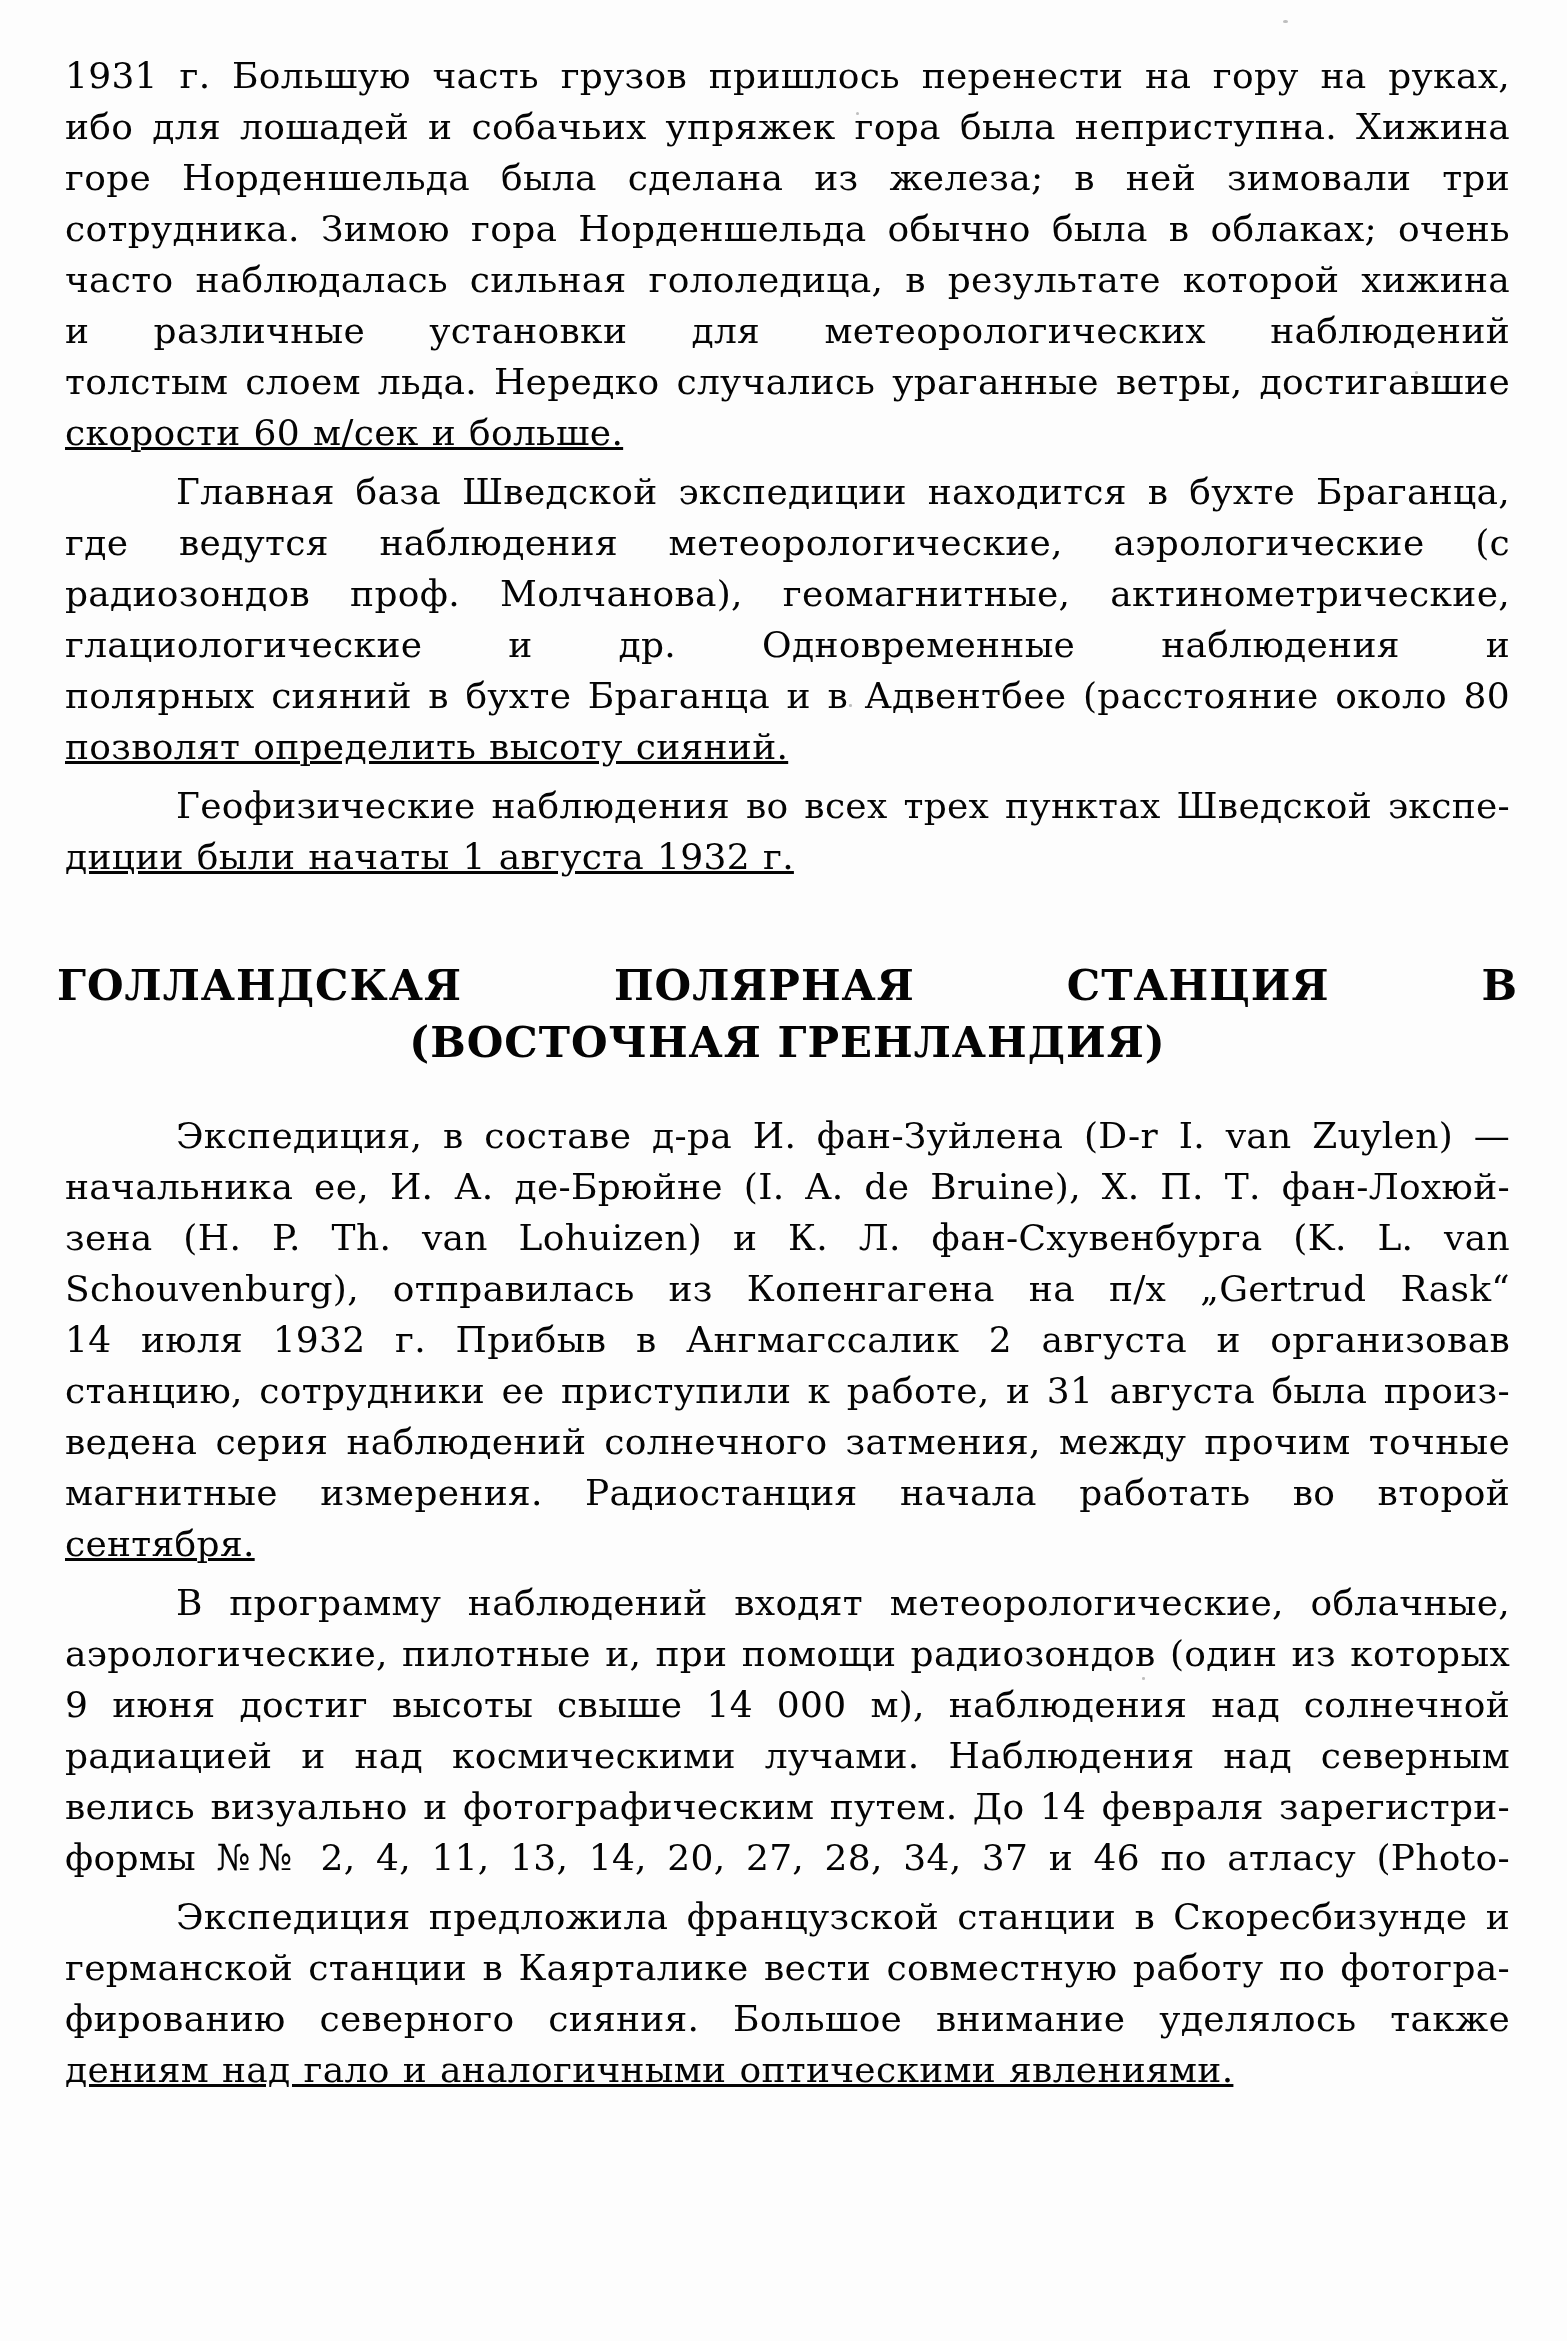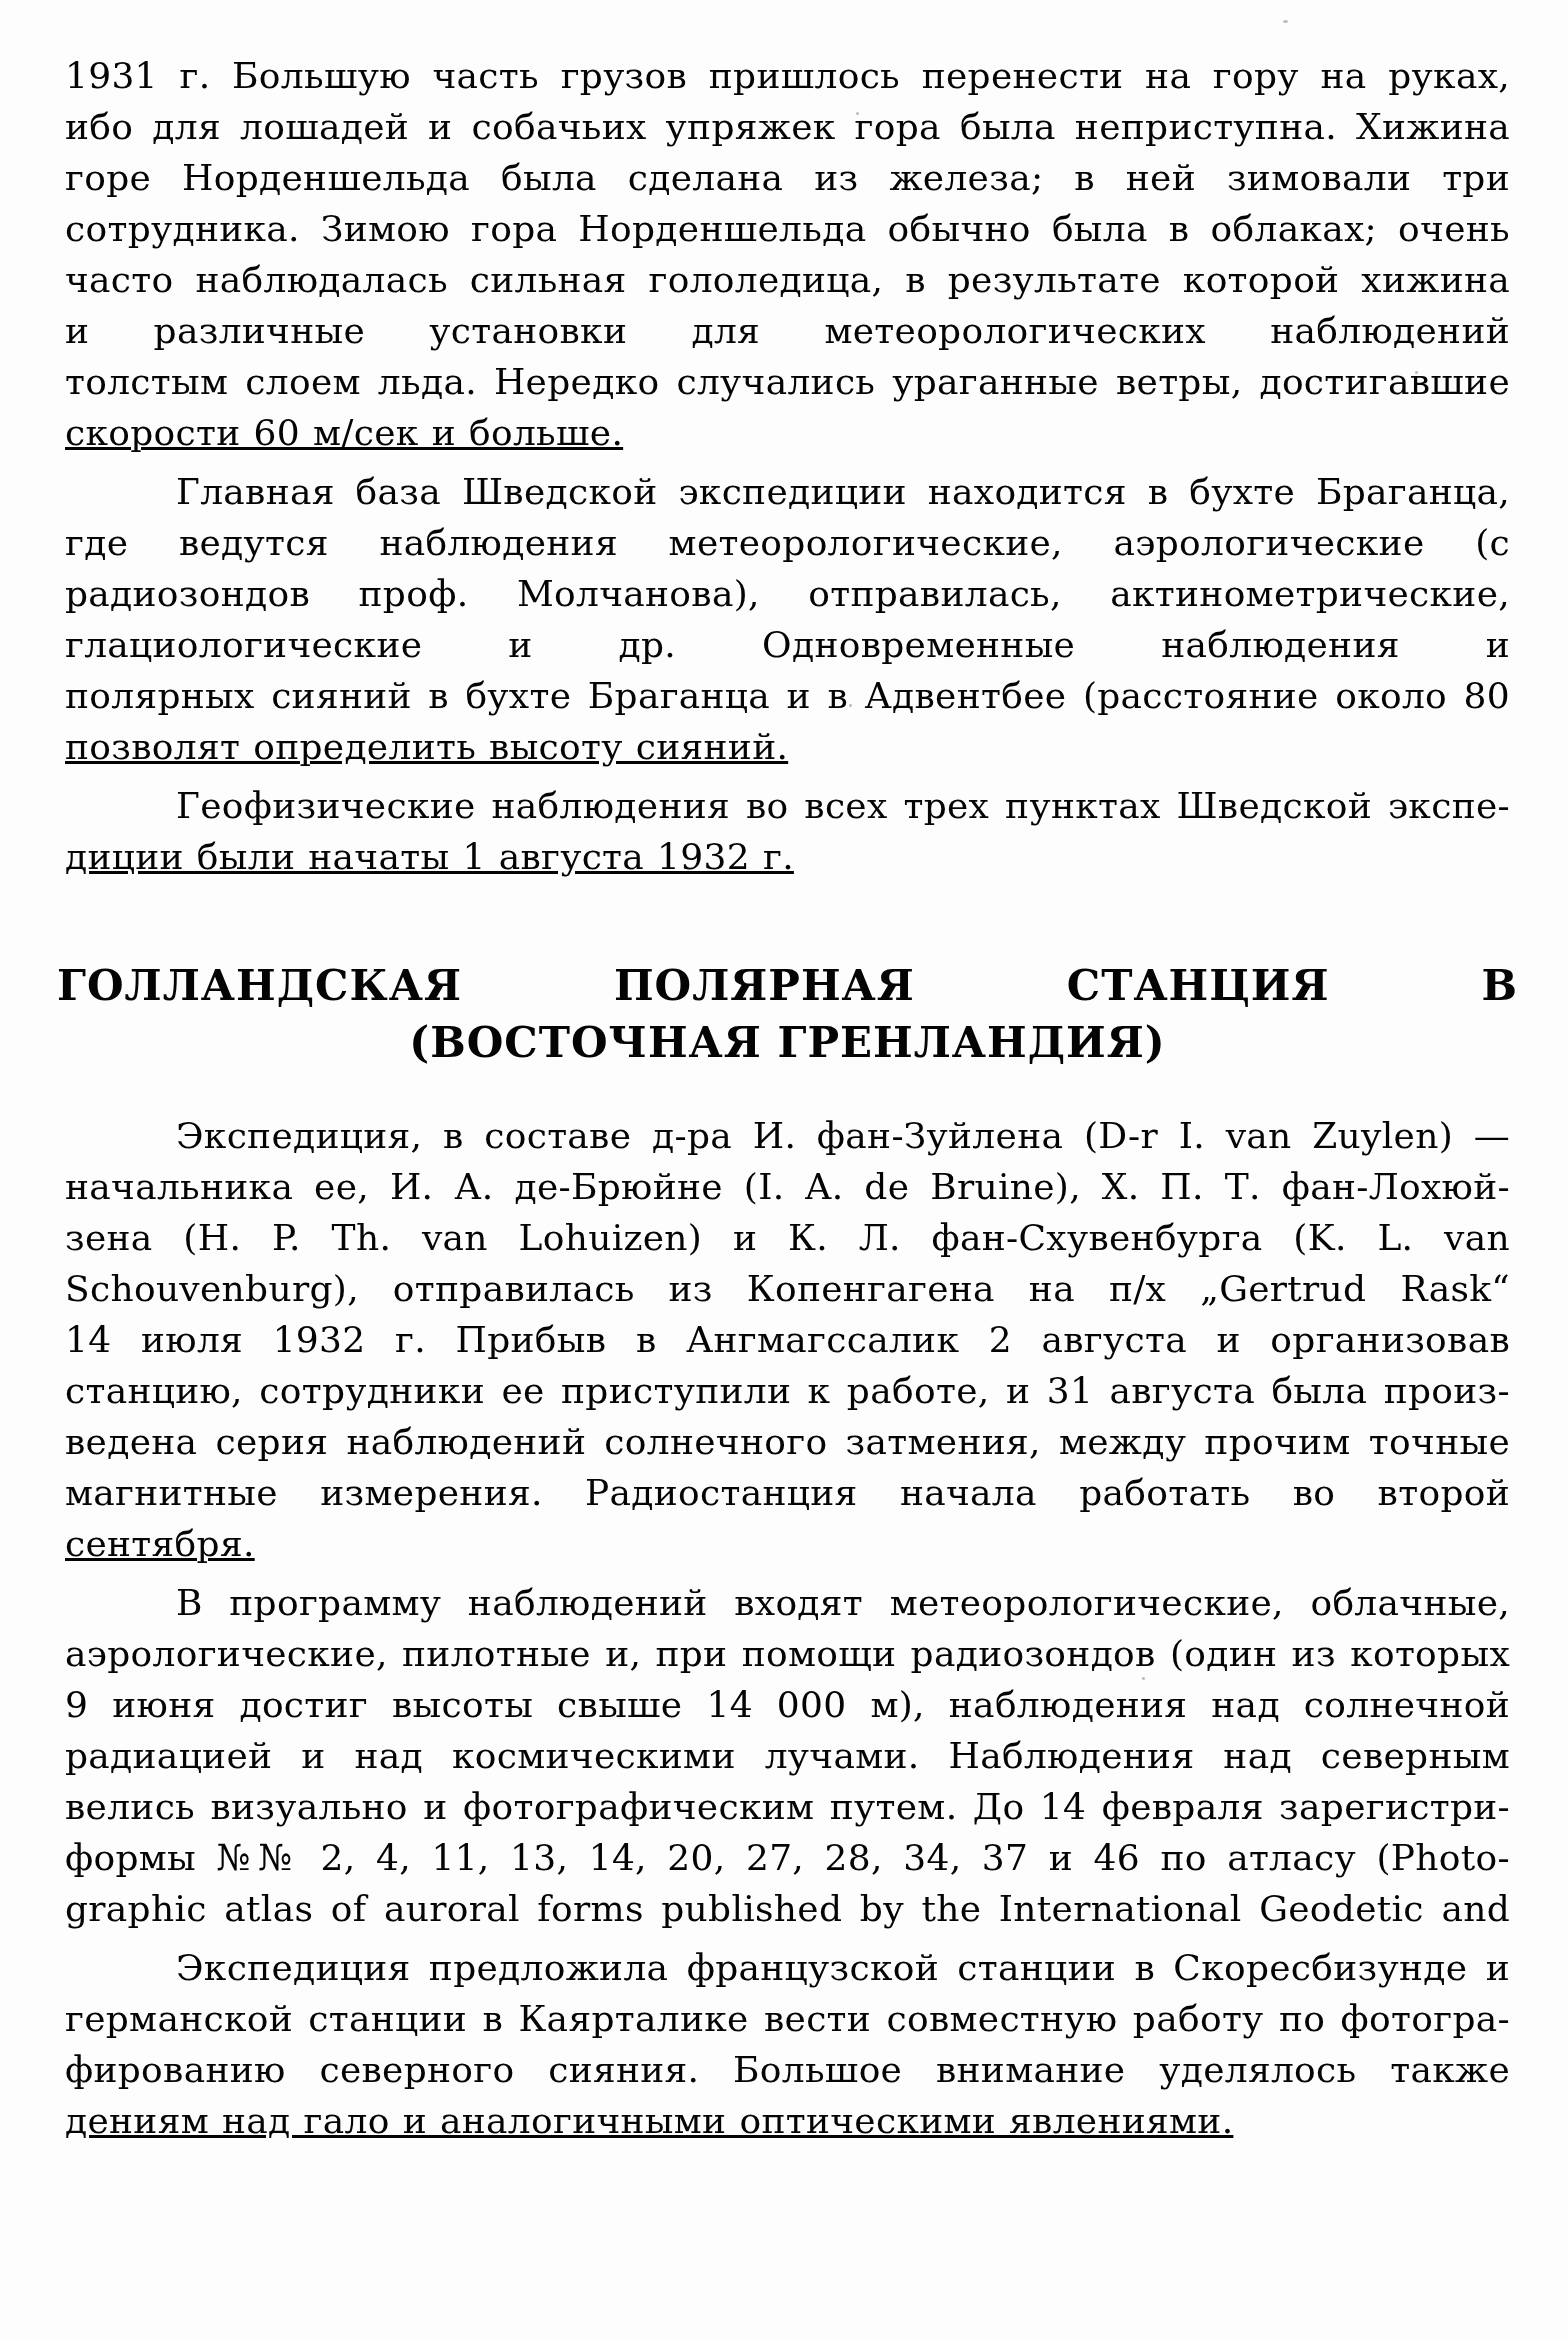--- a/index.html
+++ b/index.html
@@ -94,21 +94,21 @@
       <span class="line">сотрудника. Зимою гора Норденшельда обычно была в облаках; очень</span>
       <span class="line">часто наблюдалась сильная гололедица, в результате которой хижина</span>
       <span class="line">и различные установки для метеорологических наблюдений покрывались</span>
       <span class="line">толстым слоем льда. Нередко случались ураганные ветры, достигавшие</span>
       <span class="line last">скорости 60 м/сек и больше.</span>
     </div>
 
     <div class="para">
       <span class="line indent">Главная база Шведской экспедиции находится в бухте Браганца,</span>
       <span class="line">где ведутся наблюдения метеорологические, аэрологические (с выпуском</span>
-      <span class="line">радиозондов проф. Молчанова), отправилась, актинометрические,</span>
+      <span class="line">радиозондов проф. Молчанова), геомагнитные, актинометрические,</span>
       <span class="line">глациологические и др. Одновременные наблюдения и фотографирование</span>
       <span class="line">полярных сияний в бухте Браганца и в Адвентбее (расстояние около 80 км)</span>
       <span class="line last">позволят определить высоту сияний.</span>
     </div>
 
     <div class="para">
       <span class="line indent">Геофизические наблюдения во всех трех пунктах Шведской экспе-</span>
       <span class="line last">диции были начаты 1 августа 1932 г.</span>
     </div>
 
@@ -129,21 +129,20 @@
       <span class="line last">сентября.</span>
     </div>
 
     <div class="para">
       <span class="line indent">В программу наблюдений входят метеорологические, облачные,</span>
       <span class="line">аэрологические, пилотные и, при помощи радиозондов (один из которых</span>
       <span class="line">9 июня достиг высоты свыше 14 000 м), наблюдения над солнечной</span>
       <span class="line">радиацией и над космическими лучами. Наблюдения над северным сиянием</span>
       <span class="line">велись визуально и фотографическим путем. До 14 февраля зарегистри-</span>
       <span class="line">формы №№ 2, 4, 11, 13, 14, 20, 27, 28, 34, 37 и 46 по атласу (Photo-</span>
-      <span class="line">graphic atlas of auroral forms published by the International Geodetic and</span>
     </div>
 
     <div class="para">
       <span class="line indent">Экспедиция предложила французской станции в Скоресбизунде и</span>
       <span class="line">германской станции в Каярталике вести совместную работу по фотогра-</span>
       <span class="line">фированию северного сияния. Большое внимание уделялось также наблю-</span>
       <span class="line last">дениям над гало и аналогичными оптическими явлениями.</span>
     </div>
 
   </div>

